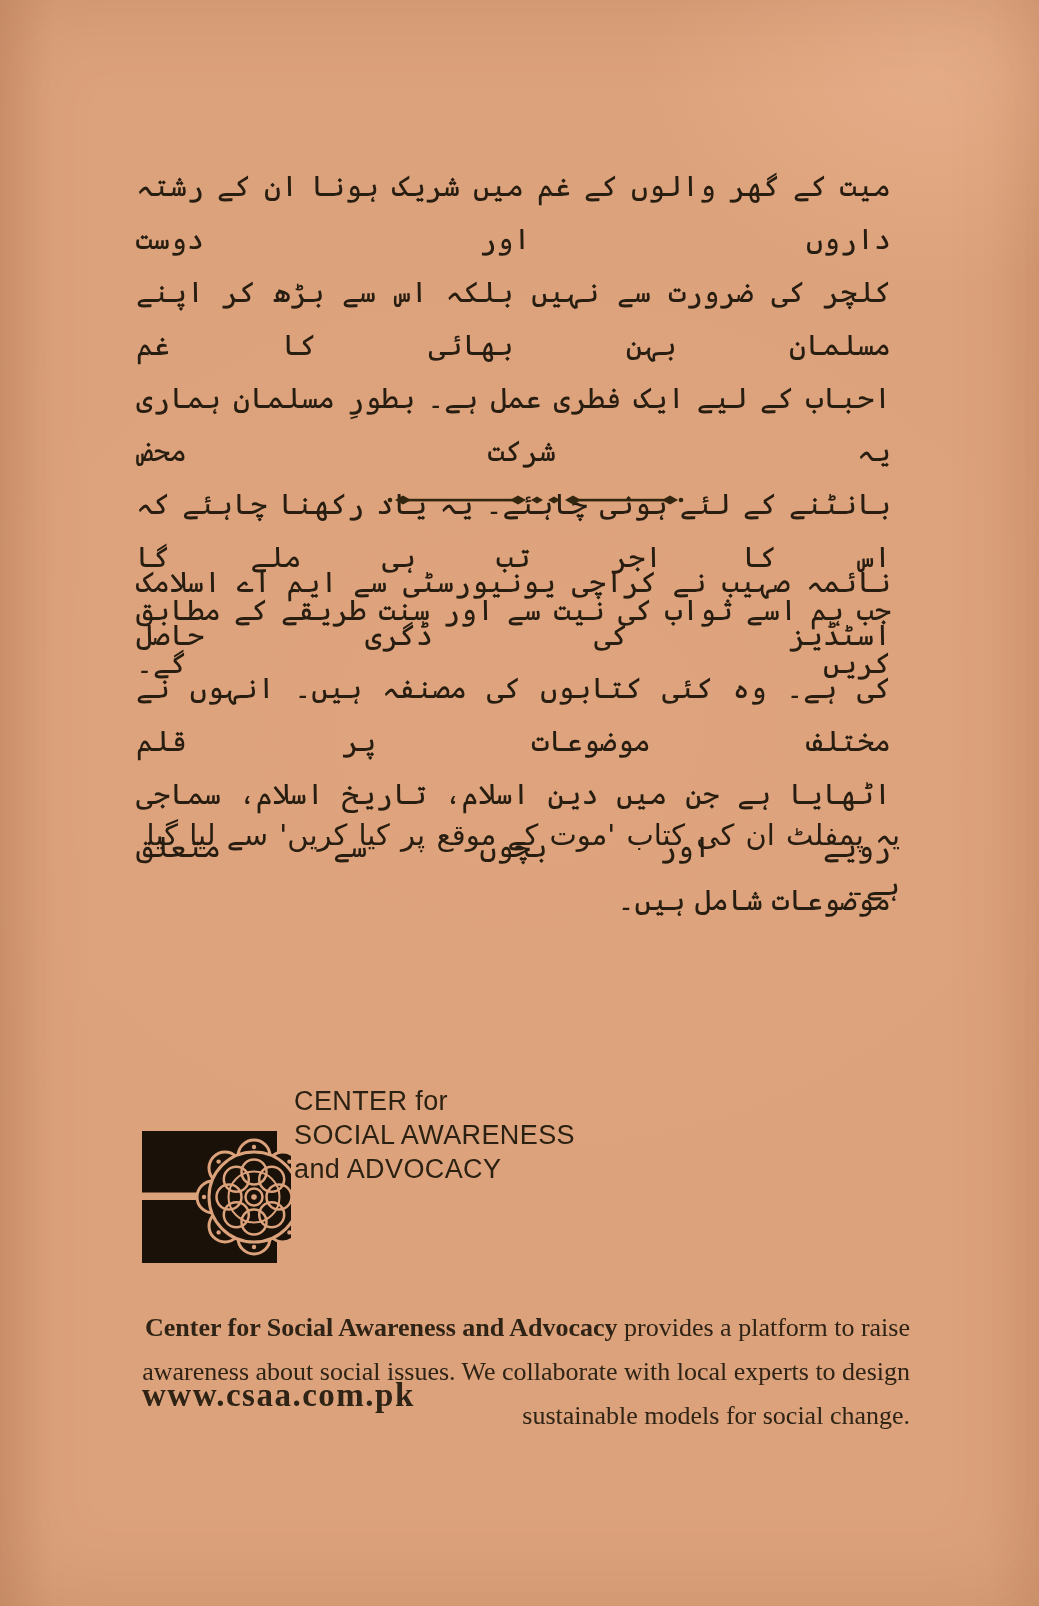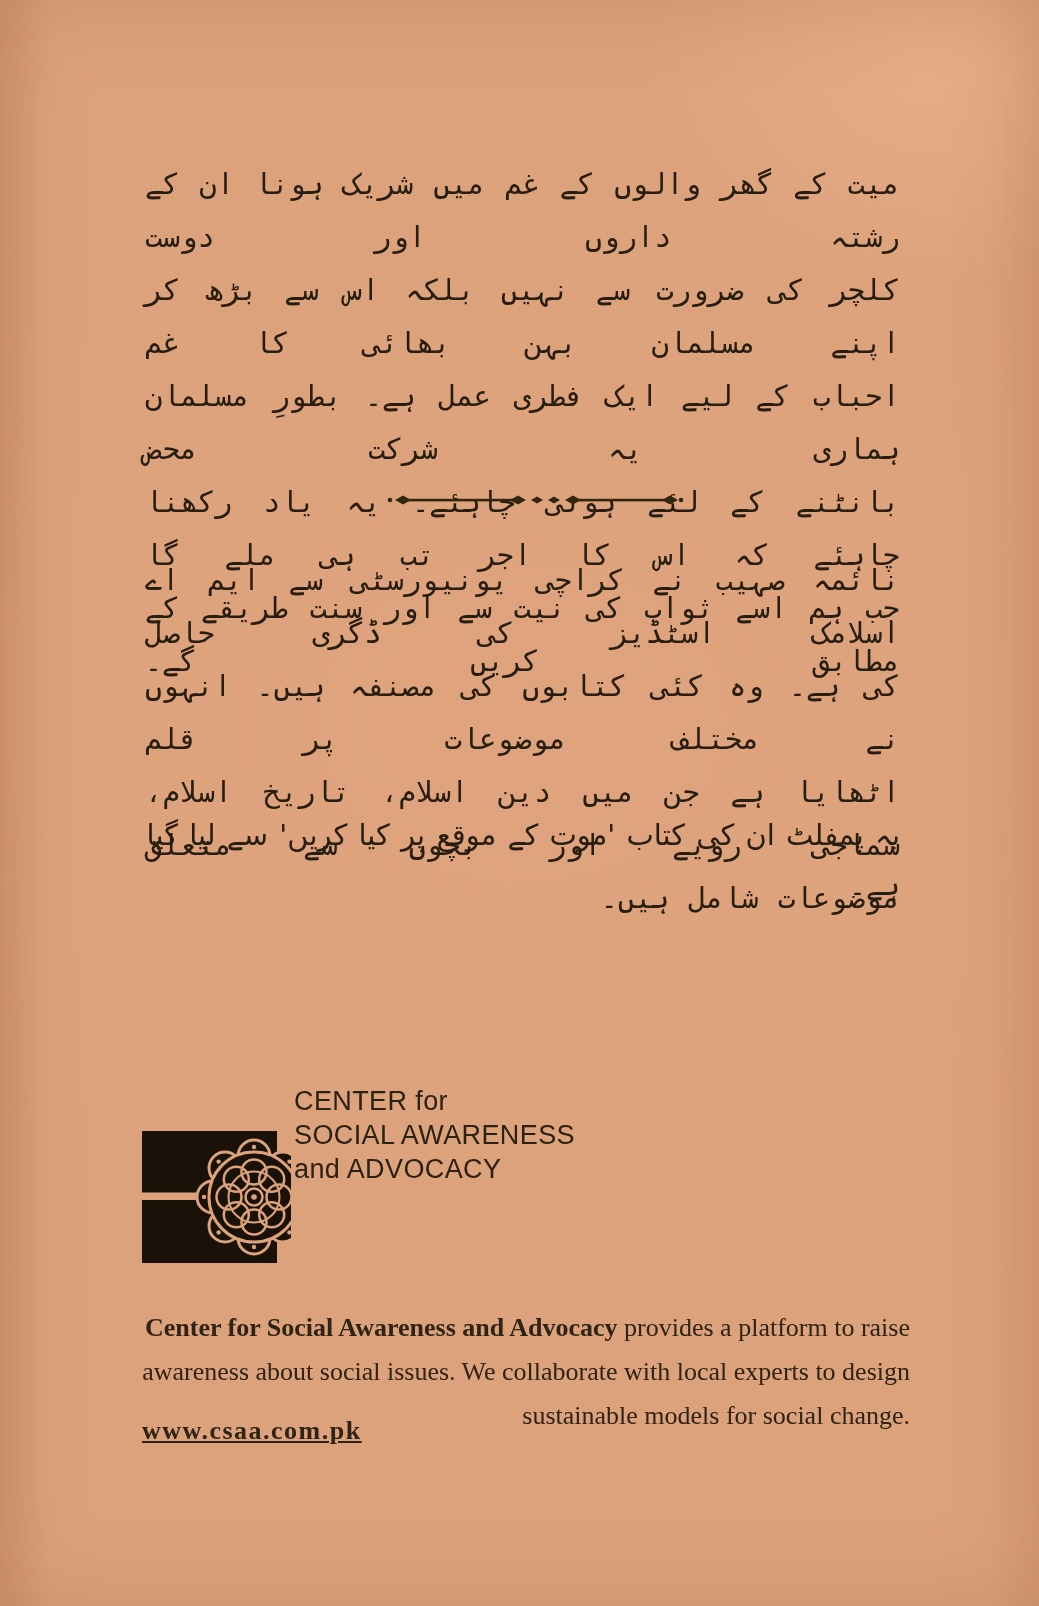--- a/index.html
+++ b/index.html
@@ -13,22 +13,22 @@
     background:
       radial-gradient(ellipse 420px 320px at 90% 4%, rgba(240,186,152,.45), rgba(240,186,152,0) 70%),
       radial-gradient(ellipse 900px 700px at 50% 45%, rgba(231,170,131,.25), rgba(231,170,131,0) 80%),
       linear-gradient(90deg, #d19670 0%, #dca27b 5%, #dca27b 95%, #d79c75 100%);
     background-color:var(--bg, #dca27b);
     box-shadow:inset 0 0 90px rgba(120,66,32,.18);
   }
 
   
   .urdu-block{
-    position:absolute;left:145px;width:755px;
-    font-family:Liberation Mono, monospace;
+    position:absolute;left:136px;width:755px;
+    font-family:Liberation Serif, serif;
     font-size:29px;line-height:53px;color:var(--ink,#271d10);
     word-spacing:2px;
   }
   .uline{width:100%;}
   .uline.just{text-align:justify;text-align-last:justify;}
   .uline.last{text-align:left;text-align-last:right;}
   .block-main{top:160px;}
   .block-bio{top:556px;}
   .source-line{
     position:absolute;right:139px;top:810px;width:755px;
@@ -50,24 +50,23 @@
   }
 
   
   .blurb{
     position:absolute;left:142px;top:1306px;width:768px;margin:0;
     font-size:26px;line-height:44px;color:var(--eng,#2e2315);
     text-align:right;
   }
   .blurb b{font-weight:bold;}
   .website{
-    position:absolute;left:142px;top:1416px;
-    font-size:26px;font-weight:bold;letter-spacing:1.5px;
+    position:absolute;left:142px;top:1377px;
+    font-size:33px;font-weight:bold;letter-spacing:1.5px;
     color:var(--eng,#2e2315);
-    text-decoration:underline;
   }
 </style>
 </head>
 <body>
 
 <div class="page" style="--bg: #dca27b; --ink: #271d10; --eng: #2e2315;">
 
   <section class="urdu-block block-main" dir="rtl" lang="ur">
     <div class="uline just">میت کے گھر والوں کے غم میں شریک ہونا ان کے رشتہ داروں اور دوست</div>
     <div class="uline just">کلچر کی ضرورت سے نہیں بلکہ اس سے بڑھ کر اپنے مسلمان بہن بھائی کا غم</div>

